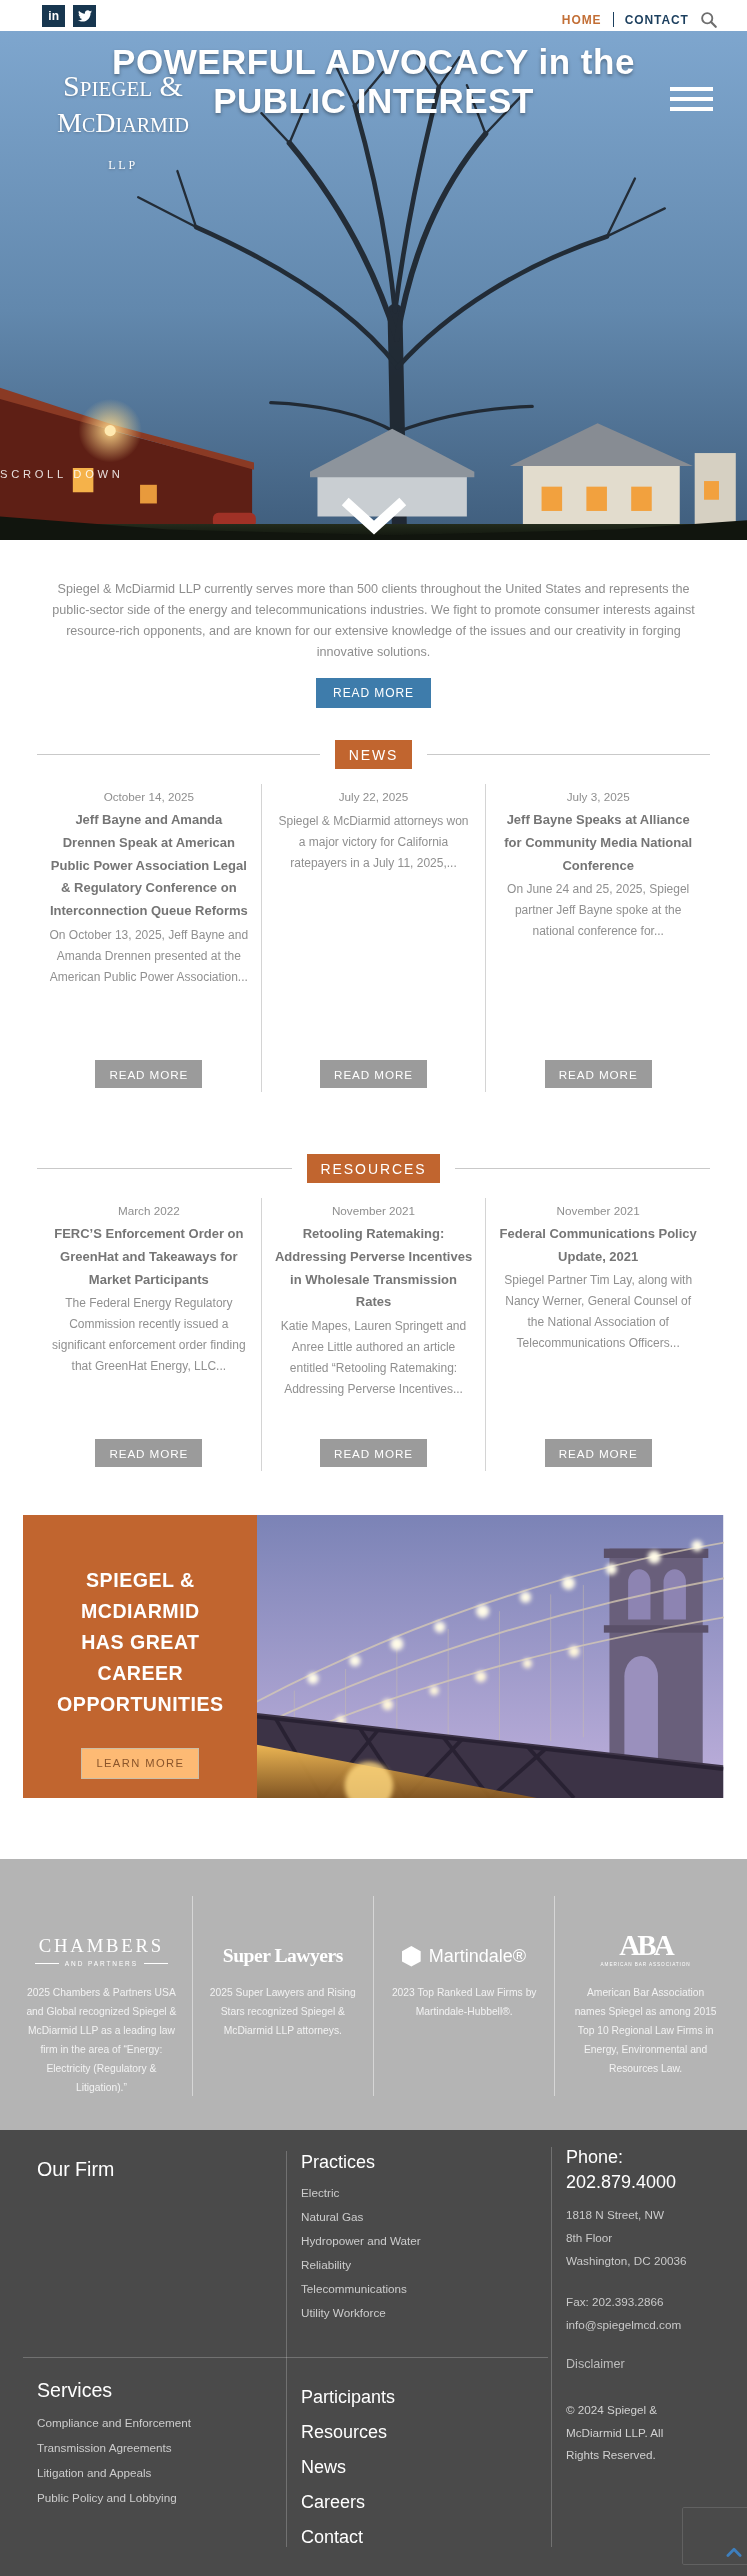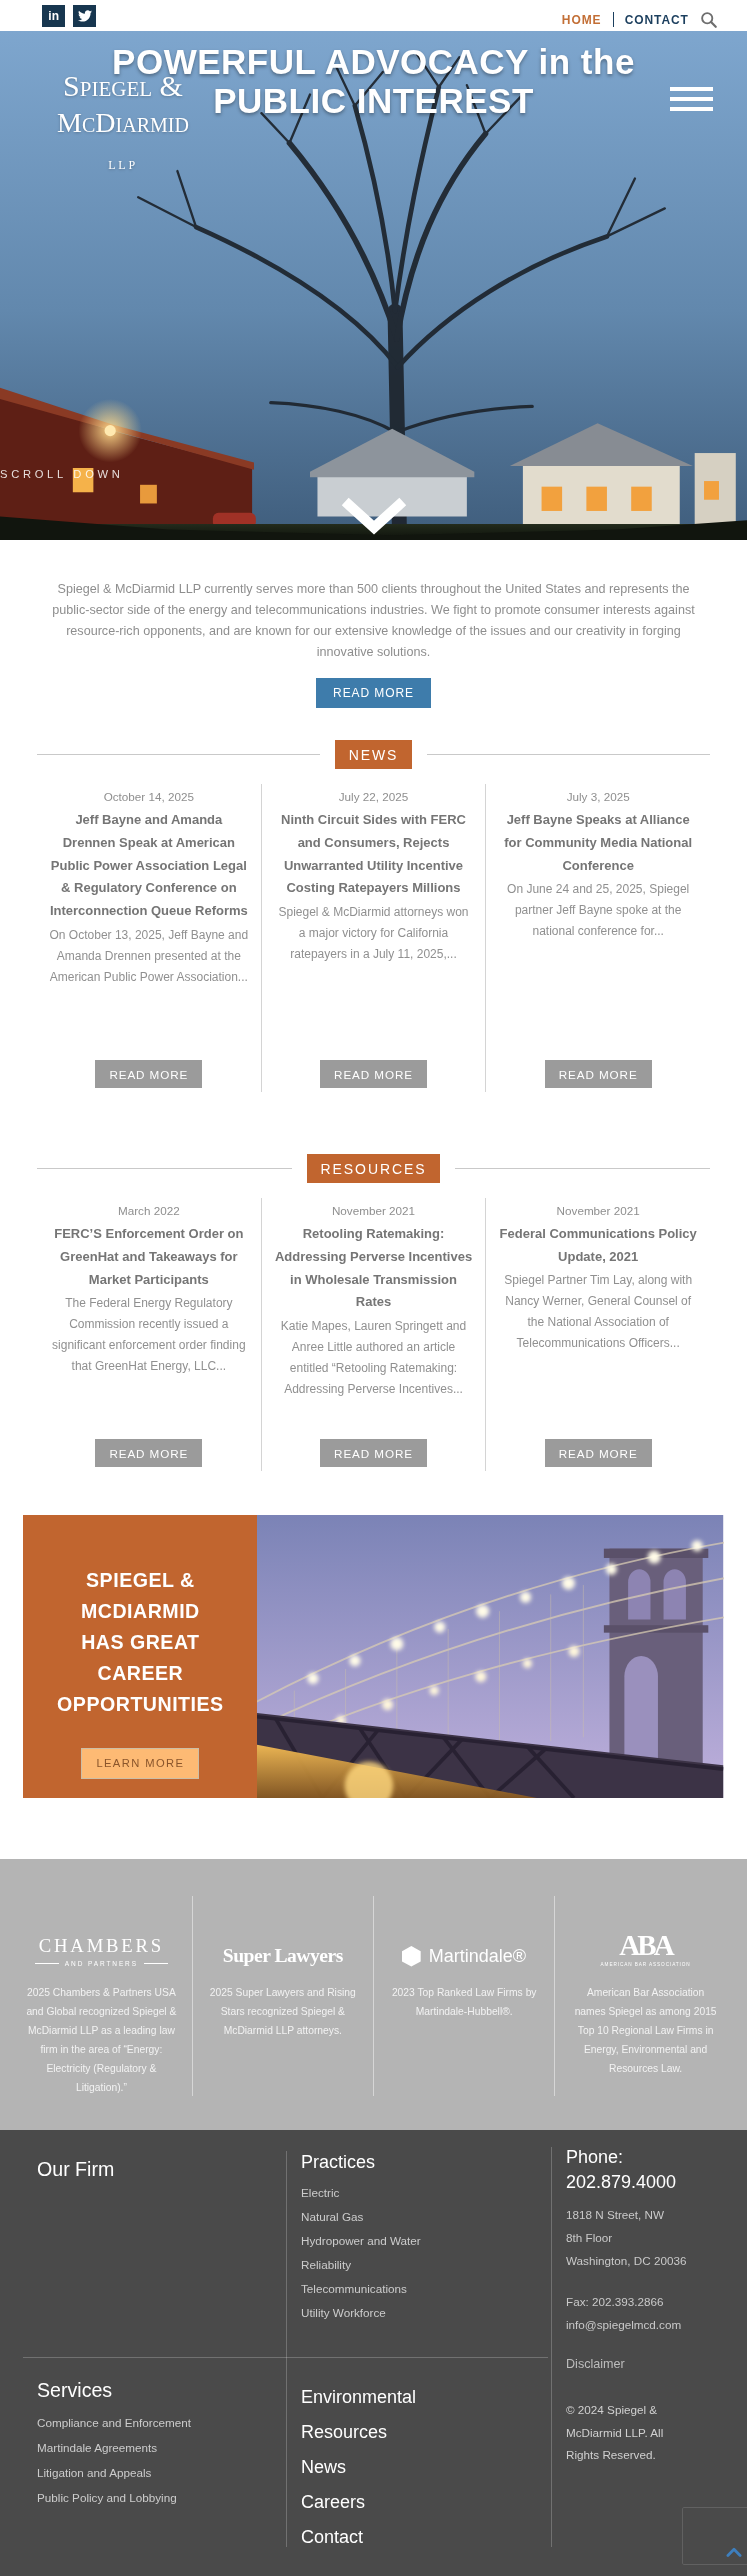--- a/index.html
+++ b/index.html
@@ -224,21 +224,20 @@
   </div>
   <div class="cards">
     <article class="card">
       <div class="card-date">October 14, 2025</div>
       <div class="card-title">Jeff Bayne and Amanda Drennen Speak at American Public Power Association Legal &amp; Regulatory Conference on Interconnection Queue Reforms</div>
       <div class="card-body">On October 13, 2025, Jeff Bayne and Amanda Drennen presented at the American Public Power Association...</div>
       <button class="btn-gray">READ MORE</button>
     </article>
     <article class="card">
       <div class="card-date">July 22, 2025</div>
-      <div class="card-title">Ninth Circuit Sides with FERC and Consumers, Rejects Unwarranted Utility Incentive Costing Ratepayers Millions</div>
       <div class="card-body">Spiegel &amp; McDiarmid attorneys won a major victory for California ratepayers in a July 11, 2025,...</div>
       <button class="btn-gray">READ MORE</button>
     </article>
     <article class="card">
       <div class="card-date">July 3, 2025</div>
       <div class="card-title">Jeff Bayne Speaks at Alliance for Community Media National Conference</div>
       <div class="card-body">On June 24 and 25, 2025, Spiegel partner Jeff Bayne spoke at the national conference for...</div>
       <button class="btn-gray">READ MORE</button>
     </article>
   </div>
@@ -407,39 +406,39 @@
   <div class="f-vline v1"></div>
   <div class="f-vline v2"></div>
   <div class="f-hline"></div>
 
   <div class="f-col f-col1">
     <div class="f-h1 f-ourfirm">Our Firm</div>
     <div class="f-services">
       <div class="f-h1">Services</div>
       <ul class="f-list">
         <li>Compliance and Enforcement</li>
-        <li>Martindale Agreements</li>
+        <li>Transmission Agreements</li>
         <li>Litigation and Appeals</li>
         <li>Public Policy and Lobbying</li>
       </ul>
     </div>
   </div>
 
   <div class="f-col f-col2">
     <div class="f-h1 f-practices-title">Practices</div>
     <ul class="f-list">
       <li>Electric</li>
       <li>Natural Gas</li>
       <li>Hydropower and Water</li>
       <li>Reliability</li>
       <li>Telecommunications</li>
       <li>Utility Workforce</li>
     </ul>
     <ul class="f-bignav">
-      <li>Environmental</li>
+      <li>Participants</li>
       <li>Resources</li>
       <li>News</li>
       <li>Careers</li>
       <li>Contact</li>
     </ul>
   </div>
 
   <div class="f-col f-col3">
     <div class="f-phone-label">Phone:</div>
     <div class="f-phone-number">202.879.4000</div>

